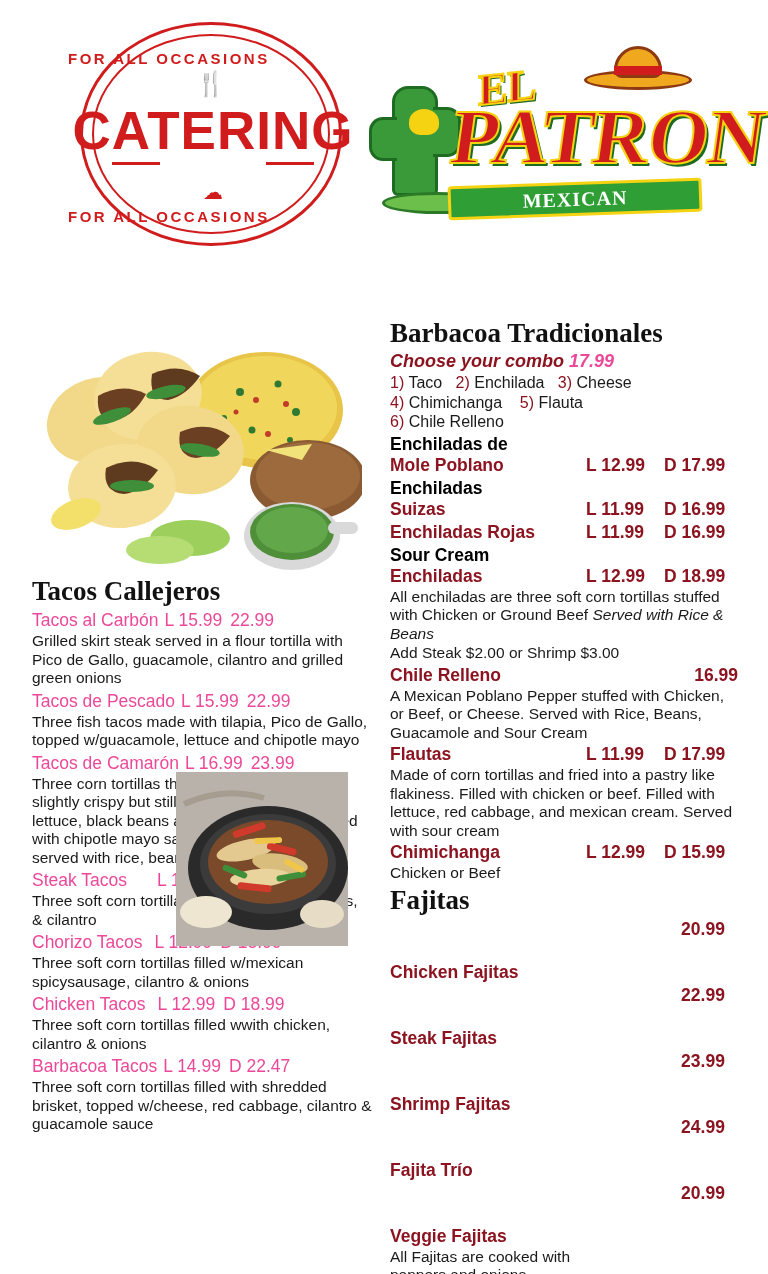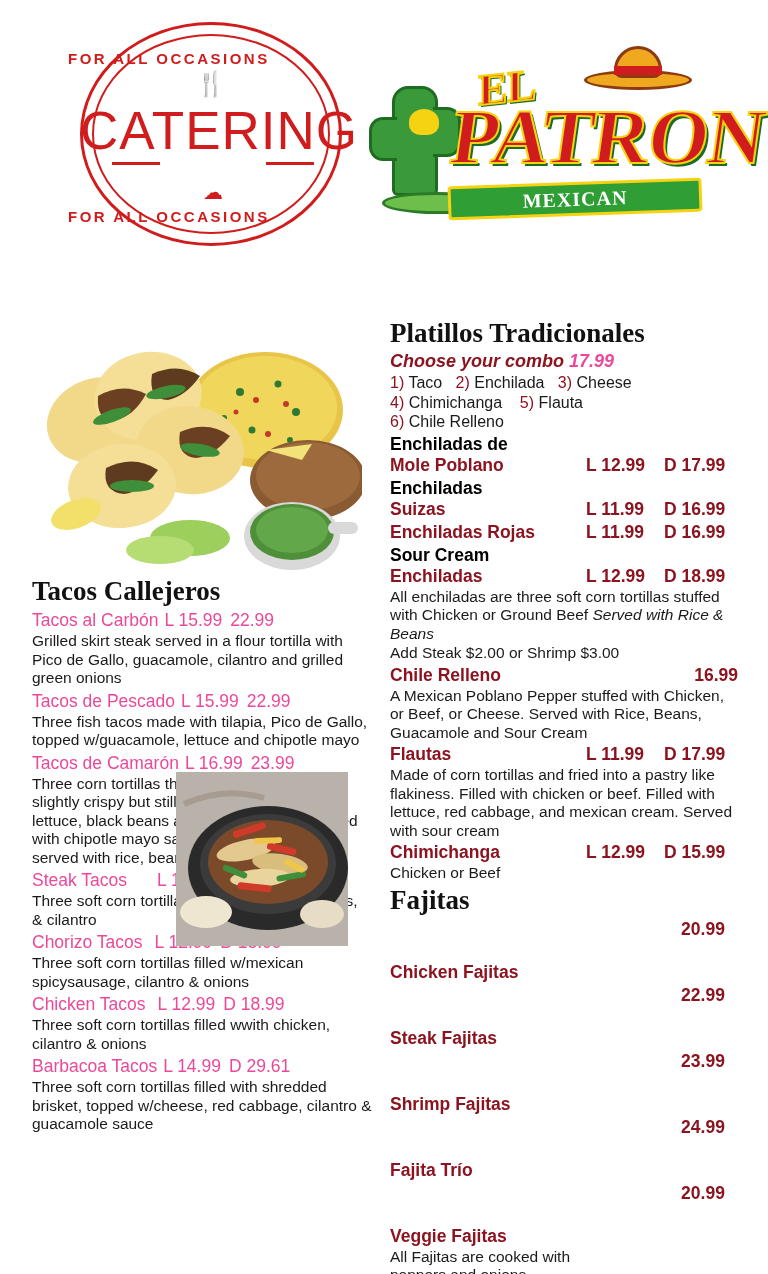--- a/index.html
+++ b/index.html
@@ -46,23 +46,23 @@
     left: 24px; top: 20px;
     width: 238px; height: 200px;
     border: 2px solid #d01c1c;
     border-radius: 50%;
     box-sizing: border-box;
   }
   .stamp-main {
     position: absolute;
     left: 0; top: 86px;
     width: 290px;
-    text-align: right;
+    text-align: center;
     font-family: "Liberation Sans", sans-serif;
-    font-weight: normal;
+    font-weight: bold;
     font-size: 53px;
     letter-spacing: 1px;
     color: #d01c1c;
   }
   .stamp-top-text, .stamp-bottom-text {
     position: absolute;
     width: 290px;
     text-align: left;
     font-size: 15px;
     font-weight: bold;
@@ -481,30 +481,30 @@
 
       <div class="item">
         <div class="item-head">
           <span class="nm">Chicken Tacos</span><span class="pr" style="margin-left:12px">L 12.99</span><span class="pr2">D 18.99</span>
         </div>
         <div class="desc">Three soft corn tortillas filled wwith chicken, cilantro &amp; onions</div>
       </div>
 
       <div class="item">
         <div class="item-head">
-          <span class="nm">Barbacoa Tacos</span><span class="pr">L 14.99</span><span class="pr2">D 29.61</span>
+          <span class="nm">Barbacoa Tacos</span><span class="pr">L 14.99</span><span class="pr2">D 22.47</span>
         </div>
         <div class="desc">Three soft corn tortillas filled with shredded brisket, topped w/cheese, red cabbage, cilantro &amp; guacamole sauce</div>
       </div>
 
     </div>
 
     <div class="col-right">
 
-      <div class="section-title">Platillos Tradicionales</div>
+      <div class="section-title">Barbacoa Tradicionales</div>
 
       <div class="combo-line">
         <span>Choose your combo</span>
         <span class="price">17.99</span>
       </div>
 
       <div class="combo-opts">
         <span class="num">1)</span>
         <span>Taco</span>&nbsp;&nbsp;
         <span class="num">2)</span>

